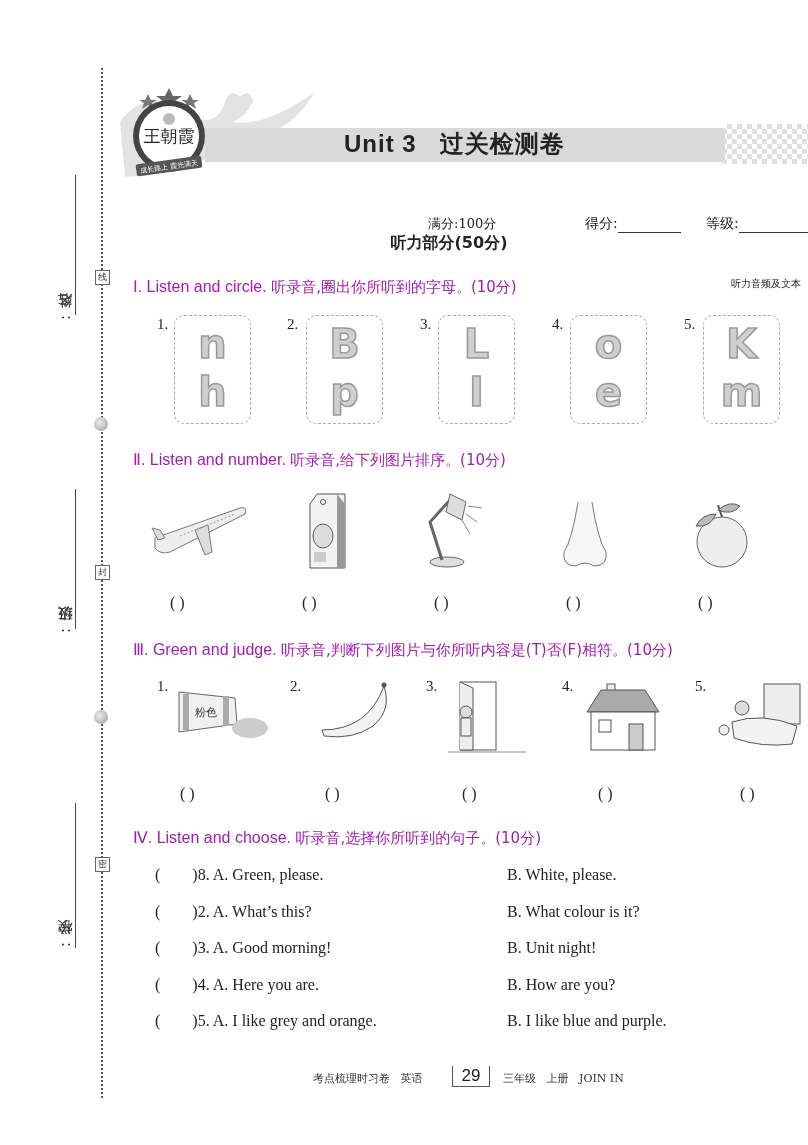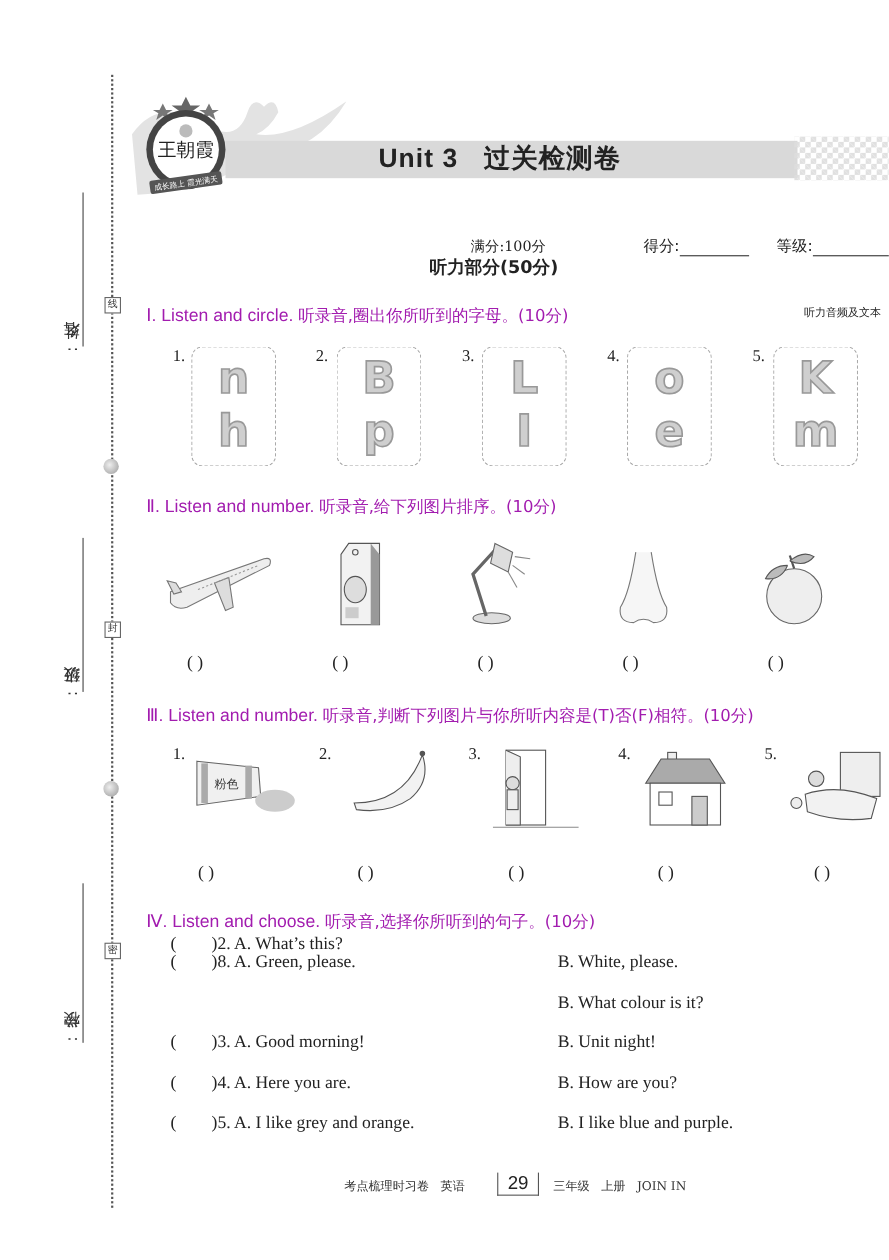--- a/index.html
+++ b/index.html
@@ -135,21 +135,21 @@
   <path d="M26 10 Q38 0 48 6 Q40 16 26 10" fill="#bbb" stroke="#555"></path>
   <path d="M24 14 Q10 14 4 26 Q18 28 24 14" fill="#bbb" stroke="#555"></path>
 </svg>
 
 <div class="paren" style="left:170px;top:594px">(      )</div>
 <div class="paren" style="left:302px;top:594px">(      )</div>
 <div class="paren" style="left:434px;top:594px">(      )</div>
 <div class="paren" style="left:566px;top:594px">(      )</div>
 <div class="paren" style="left:698px;top:594px">(      )</div>
 
-<div class="sec" style="top:640px"><span>Ⅲ. Listen and number.</span> <span class="cn">听录音,判断下列图片与你所听内容是(T)否(F)相符。(10分)</span></div>
+<div class="sec" style="top:640px"><span>Ⅲ. Green and judge.</span> <span class="cn">听录音,判断下列图片与你所听内容是(T)否(F)相符。(10分)</span></div>
 
 <div class="num" style="left:157px;top:678px">1.</div>
 <svg class="pic" style="left:175px;top:688px" width="95" height="55" viewBox="0 0 95 55">
   <path d="M4 4 L60 10 L62 36 L4 44 Z" fill="#f0f0f0" stroke="#666"></path>
   <rect x="8" y="6" width="6" height="36" fill="#aaa"></rect>
     <rect x="48" y="8" width="6" height="30" fill="#aaa"></rect>
   <ellipse cx="75" cy="40" rx="18" ry="10" fill="#ccc"></ellipse>
   <text x="20" y="28" font-size="11" font-family="DejaVu Sans,sans-serif" fill="#333">粉色</text>
 </svg>
 <div class="num" style="left:290px;top:678px">2.</div>
@@ -184,21 +184,21 @@
 <div class="paren" style="left:180px;top:785px">(      )</div>
 <div class="paren" style="left:325px;top:785px">(      )</div>
 <div class="paren" style="left:462px;top:785px">(      )</div>
 <div class="paren" style="left:598px;top:785px">(      )</div>
 <div class="paren" style="left:740px;top:785px">(      )</div>
 
 <div class="sec" style="top:828px"><span>Ⅳ. Listen and choose.</span> <span class="cn">听录音,选择你所听到的句子。(10分)</span></div>
 
 <div class="row4" style="left:155px;top:866px;white-space:pre">(        )8. A. Green, please.</div>
 <div class="row4" style="left:507px;top:866px">B. White, please.</div>
-<div class="row4" style="left:155px;top:850px;white-space:pre">(        )2. A. What’s this?</div>
+<div class="row4" style="left:155px;top:903px;white-space:pre">(        )2. A. What’s this?</div>
 <div class="row4" style="left:507px;top:903px">B. What colour is it?</div>
 <div class="row4" style="left:155px;top:939px;white-space:pre">(        )3. A. Good morning!</div>
 <div class="row4" style="left:507px;top:939px">B. Unit night!</div>
 <div class="row4" style="left:155px;top:976px;white-space:pre">(        )4. A. Here you are.</div>
 <div class="row4" style="left:507px;top:976px">B. How are you?</div>
 <div class="row4" style="left:155px;top:1012px;white-space:pre">(        )5. A. I like grey and orange.</div>
 <div class="row4" style="left:507px;top:1012px">B. I like blue and purple.</div>
 
 <div class="footer" style="left:313px;white-space:pre">考点梳理时习卷   英语</div>
 <div class="pagebox">29</div>

